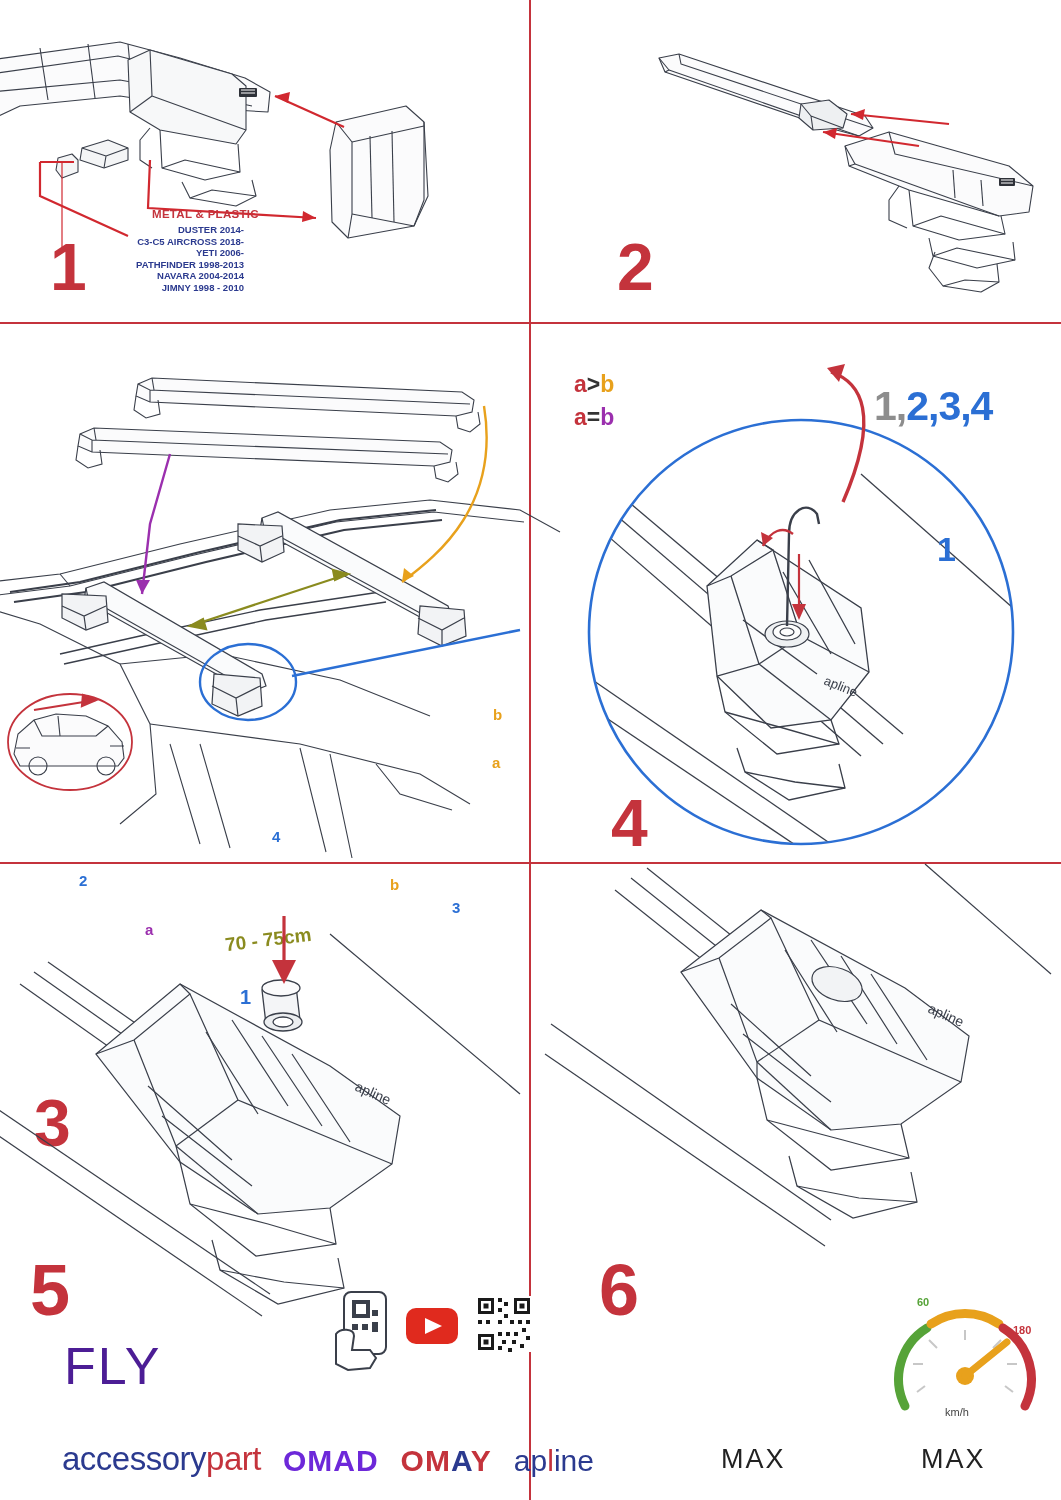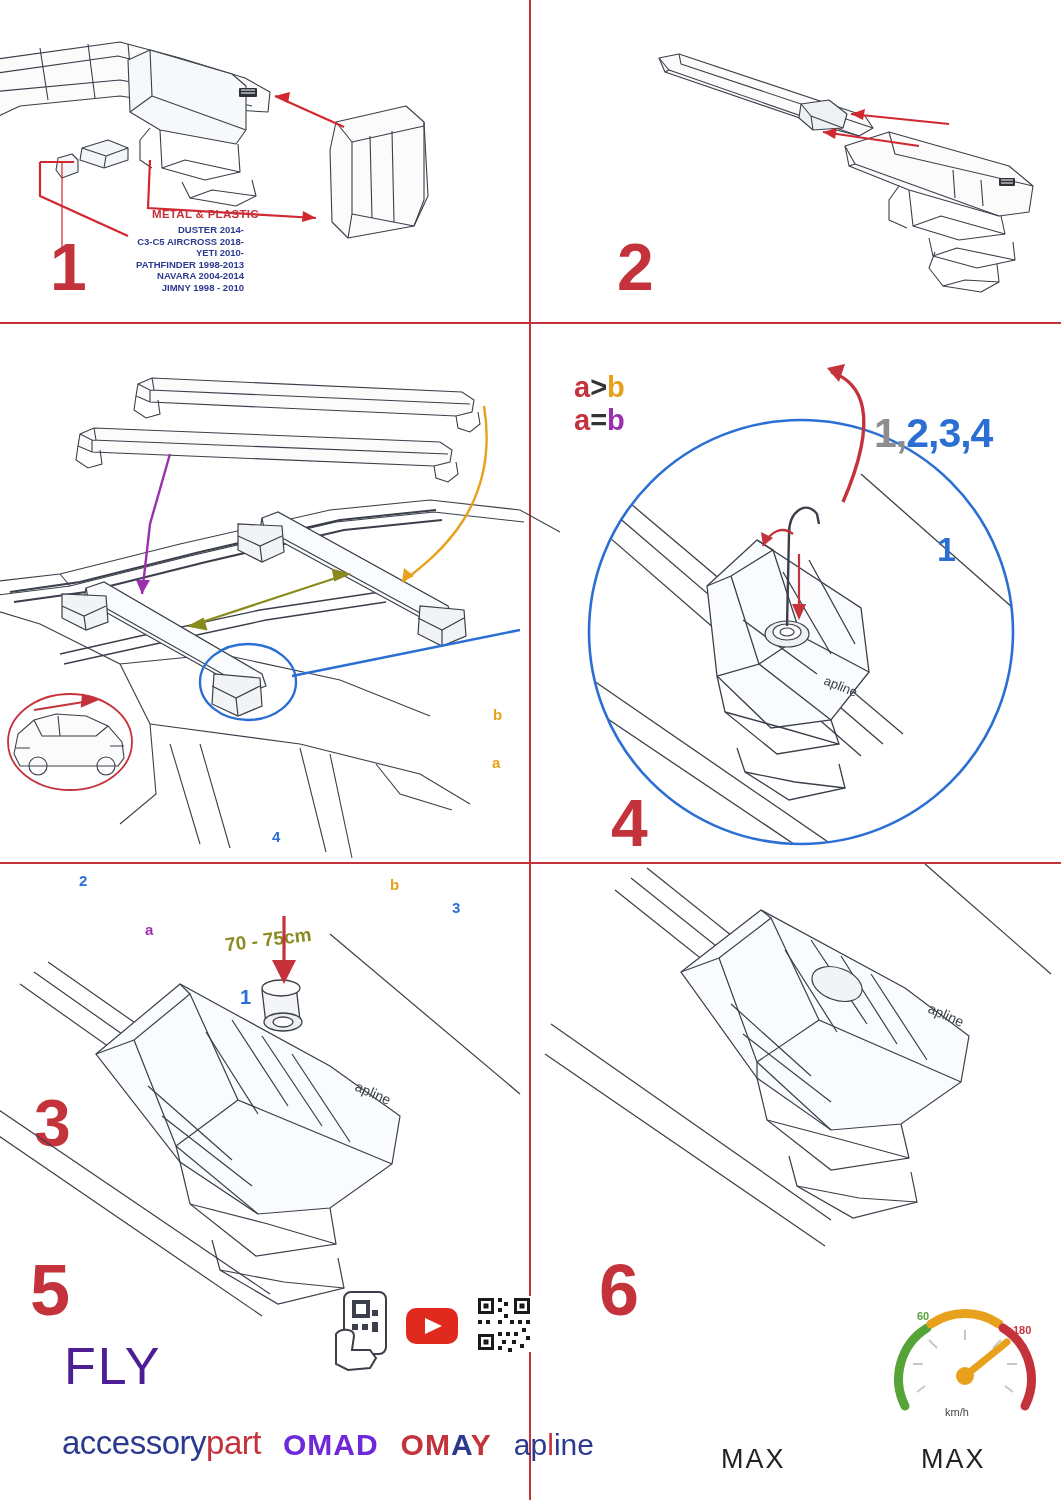--- a/index.html
+++ b/index.html
@@ -53,21 +53,21 @@
     font-weight: 700;
     font-size: 9.5px;
     line-height: 11.5px;
     text-align: right;
     white-space: nowrap;
     padding-left: 29px;
   }
   .ab-line {
     position: absolute;
     font-weight: 700;
-    font-size: 29px;
+    font-size: 23px;
     letter-spacing: 0px;
   }
   .ab-a { color: #c4333c; }
   .ab-gt { color: #333; }
   .ab-b { color: #e8a11c; }
   .ab-b2 { color: #9b2fae; }
 
   .lbl { position: absolute; font-weight: 700; }
   .lbl-a { color: #9b2fae; font-size: 15px; }
   .lbl-b { color: #e8a11c; font-size: 15px; }
@@ -78,21 +78,20 @@
     font-weight: 700;
     font-size: 19px;
     transform: rotate(-7deg);
   }
   .bigseq {
     position: absolute;
     font-weight: 700;
     font-size: 41px;
     letter-spacing: -1px;
     white-space: nowrap;
-    margin-top: 27px;
   }
   .bigseq .g { color: #8d8d8d; }
   .bigseq .b { color: #2b6fd4; }
   .circle-one {
     position: absolute;
     color: #2b6fd4;
     font-weight: 700;
     font-size: 34px;
   }
 
@@ -191,21 +190,21 @@
 
       <g stroke="#d1282f" stroke-width="1.2" fill="none">
         <path d="M62 162 L62 250"></path>
       </g>
     </svg>
 
     <div class="metal-title" style="left:152px; top:208px;">METAL &amp; PLASTIC</div>
     <div class="veh-list" style="left:0px; top:224px; width:244px;">
       <div>DUSTER 2014-</div>
       <div>C3-C5 AIRCROSS 2018-</div>
-      <div>YETI 2010-</div>
+      <div>YETI 2006-</div>
       <div>PATHFINDER 1998-2013</div>
       <div>NAVARA 2004-2014</div>
       <div>JIMNY 1998 - 2010</div>
     </div>
     <div class="step-num" style="left:50px; top:234px;">1</div>
   </div>
 
   <div class="panel" style="left:529px;top:0;width:532px;height:322px">
     <svg width="532" height="322" viewBox="0 0 532 322">
       <g fill="none" stroke="#3a3f4a" stroke-width="1.1" stroke-linejoin="round">
@@ -510,21 +509,21 @@
           <rect x="190" y="56" width="4" height="4"></rect>
             <rect x="196" y="48" width="4" height="4"></rect>
           <rect x="168" y="58" width="4" height="4"></rect>
             <rect x="178" y="60" width="4" height="4"></rect>
         </g>
       </svg>
     </div>
 
     <div class="fly" style="left:64px; top:472px;">FLY</div>
 
-    <div class="brandrow" style="left:62px; top:560px;">
+    <div class="brandrow" style="left:62px; top:576px;">
       <div class="b-accessory"><span>accessory</span><span class="part">part</span></div>
       <div class="b-omad">OMAD</div>
       <div class="b-omay"><span>OM</span><span class="a">A</span><span>Y</span></div>
       <div class="b-apline"><span>ap</span><span class="l">l</span><span>ine</span></div>
     </div>
   </div>
 
   <div class="panel" style="left:531px;top:864px;width:530px;height:636px">
     <svg width="530" height="400" viewBox="0 0 530 400">
       <g fill="none" stroke="#3a3f4a" stroke-width="1.2">
@@ -567,20 +566,20 @@
             <path d="M30 70 L40 70"></path>
             <path d="M46 46 L54 54"></path>
           <path d="M82 36 L82 46"></path>
             <path d="M118 46 L110 54"></path>
             <path d="M134 70 L124 70"></path>
             <path d="M130 98 L122 92"></path>
         </g>
         <circle cx="82" cy="82" r="9" fill="#e8a11c"></circle>
         <path d="M82 82 L124 48" stroke="#e8a11c" stroke-width="7" stroke-linecap="round"></path>
       </svg>
-      <div class="gauge-num" style="left:34px; top:16px; color:#56a338;">60</div>
+      <div class="gauge-num" style="left:34px; top:2px; color:#56a338;">60</div>
       <div class="gauge-num" style="left:130px; top:30px; color:#c4333c;">180</div>
       <div class="kmh" style="left:62px; top:112px;">km/h</div>
     </div>
     <div class="maxlabel" style="left:390px; top:580px;">MAX</div>
   </div>
 
 </div>
 
 </body></html>

